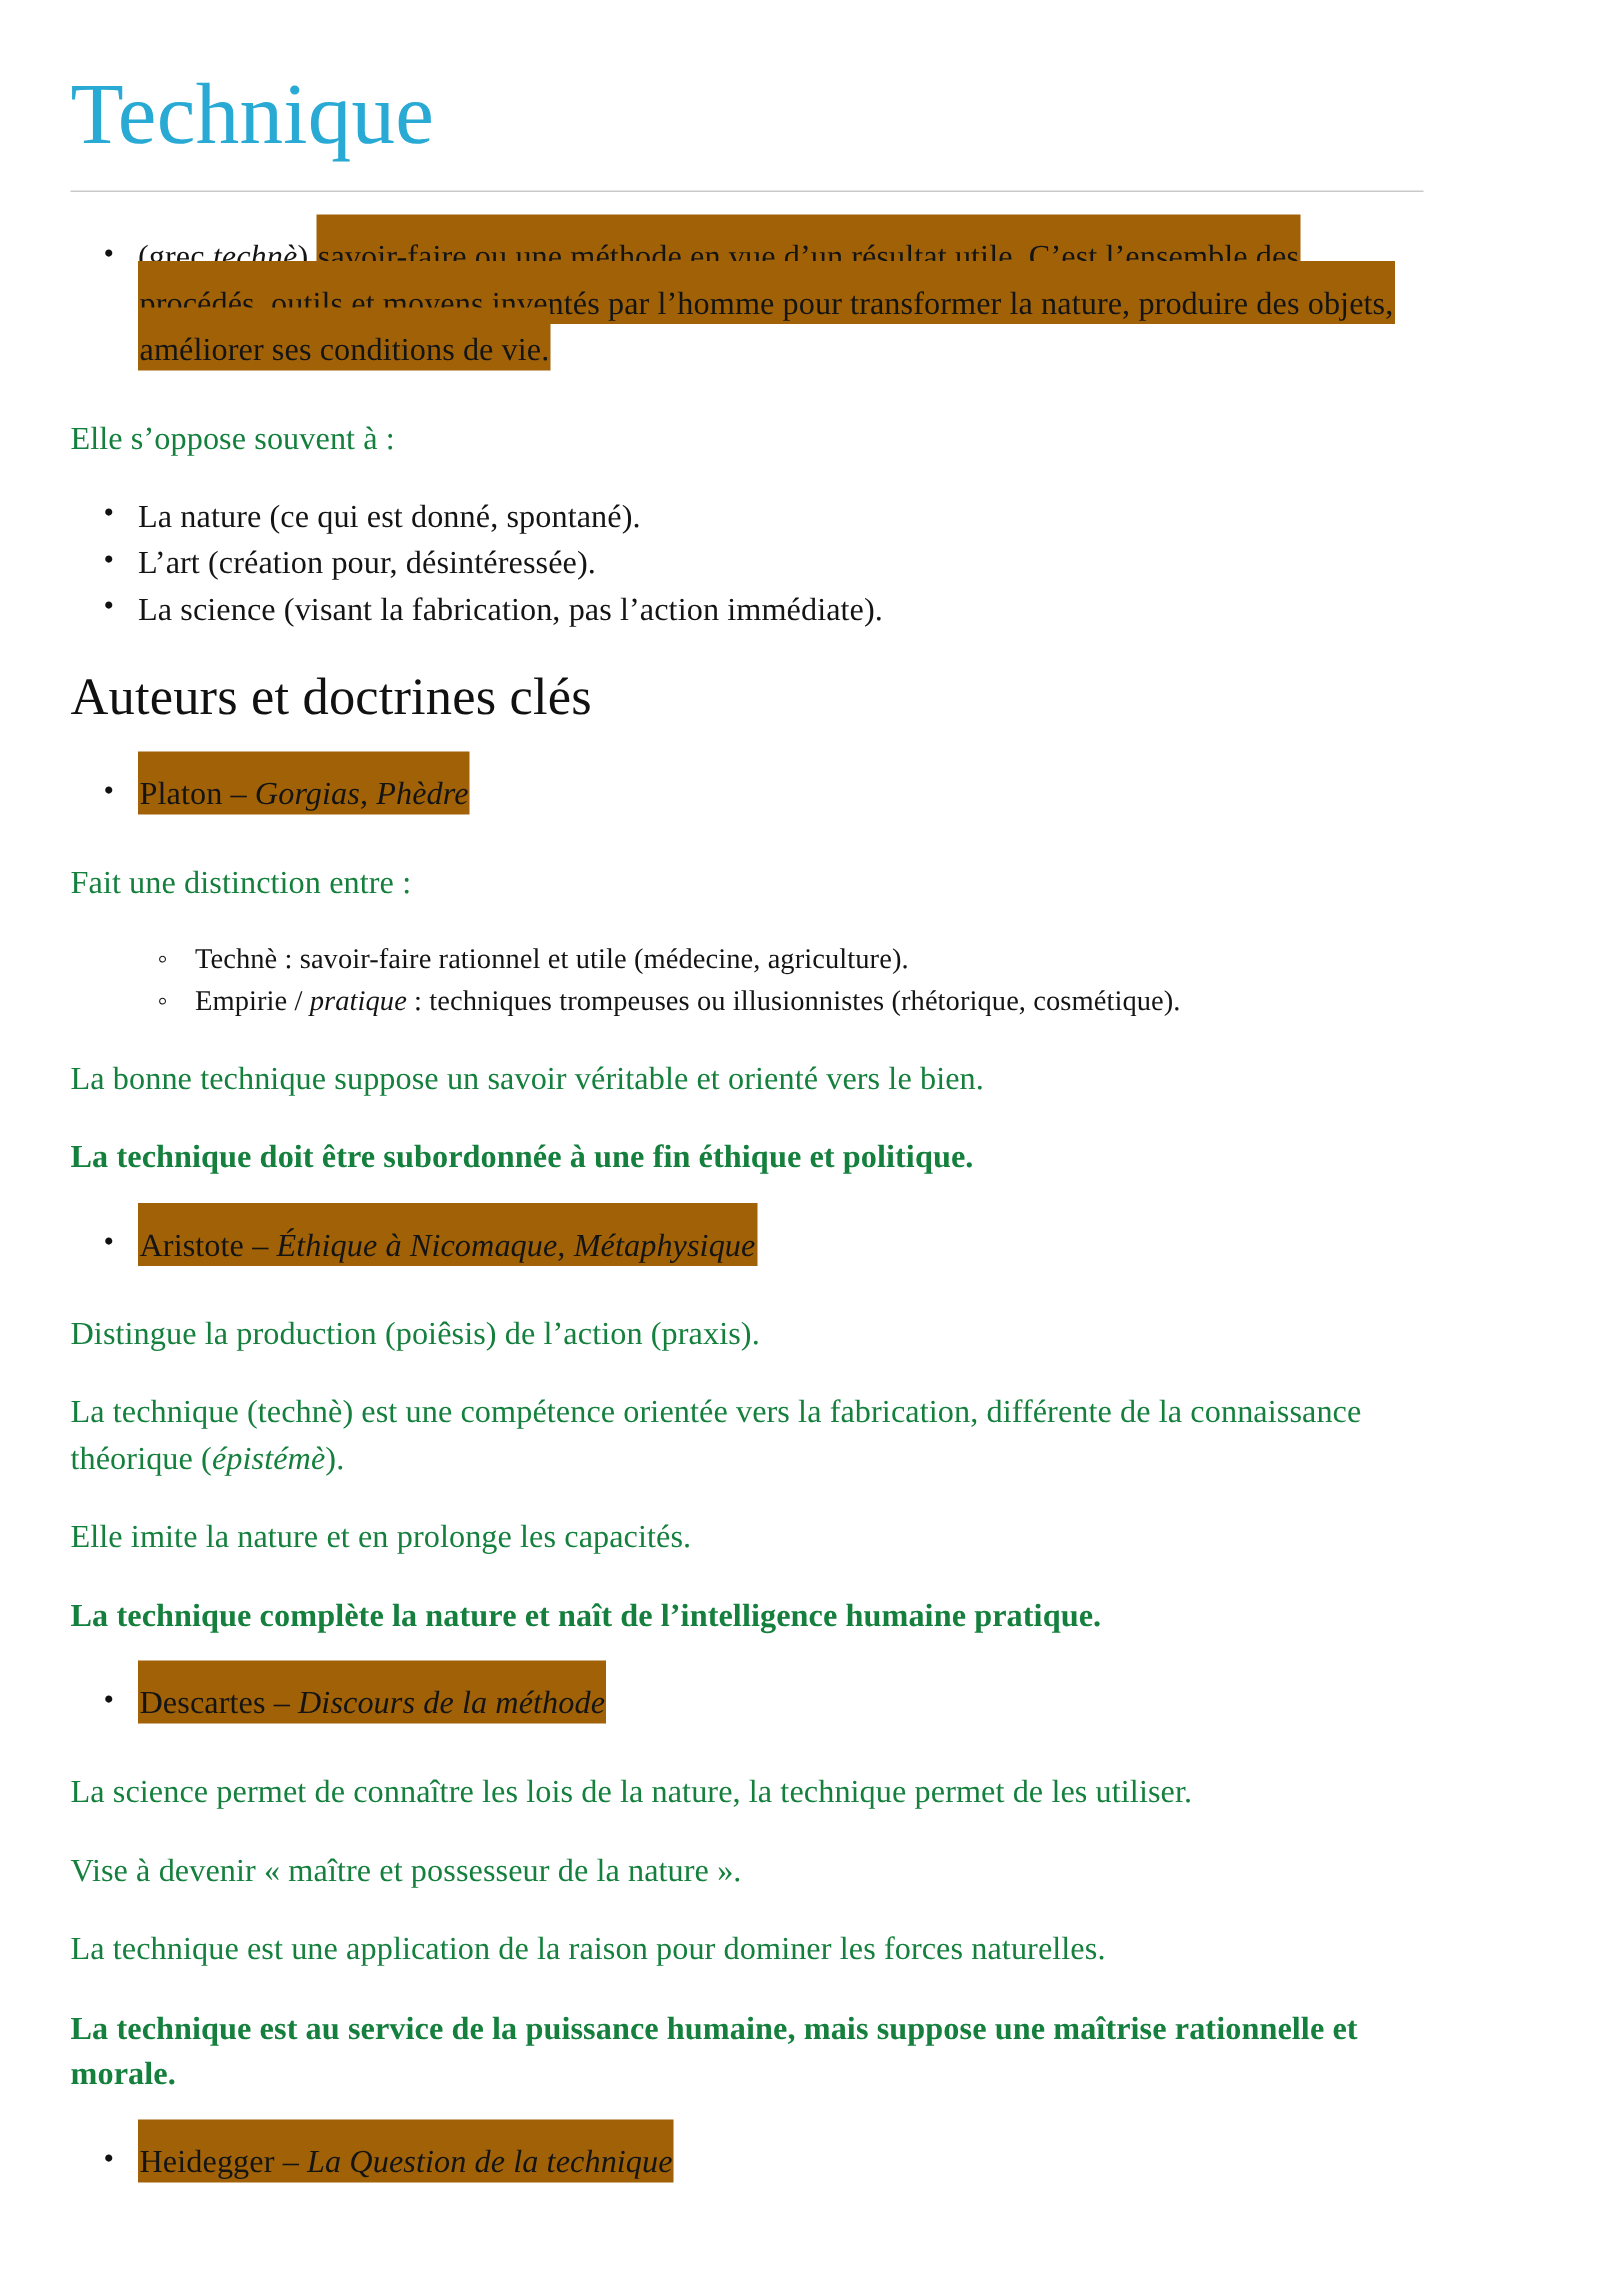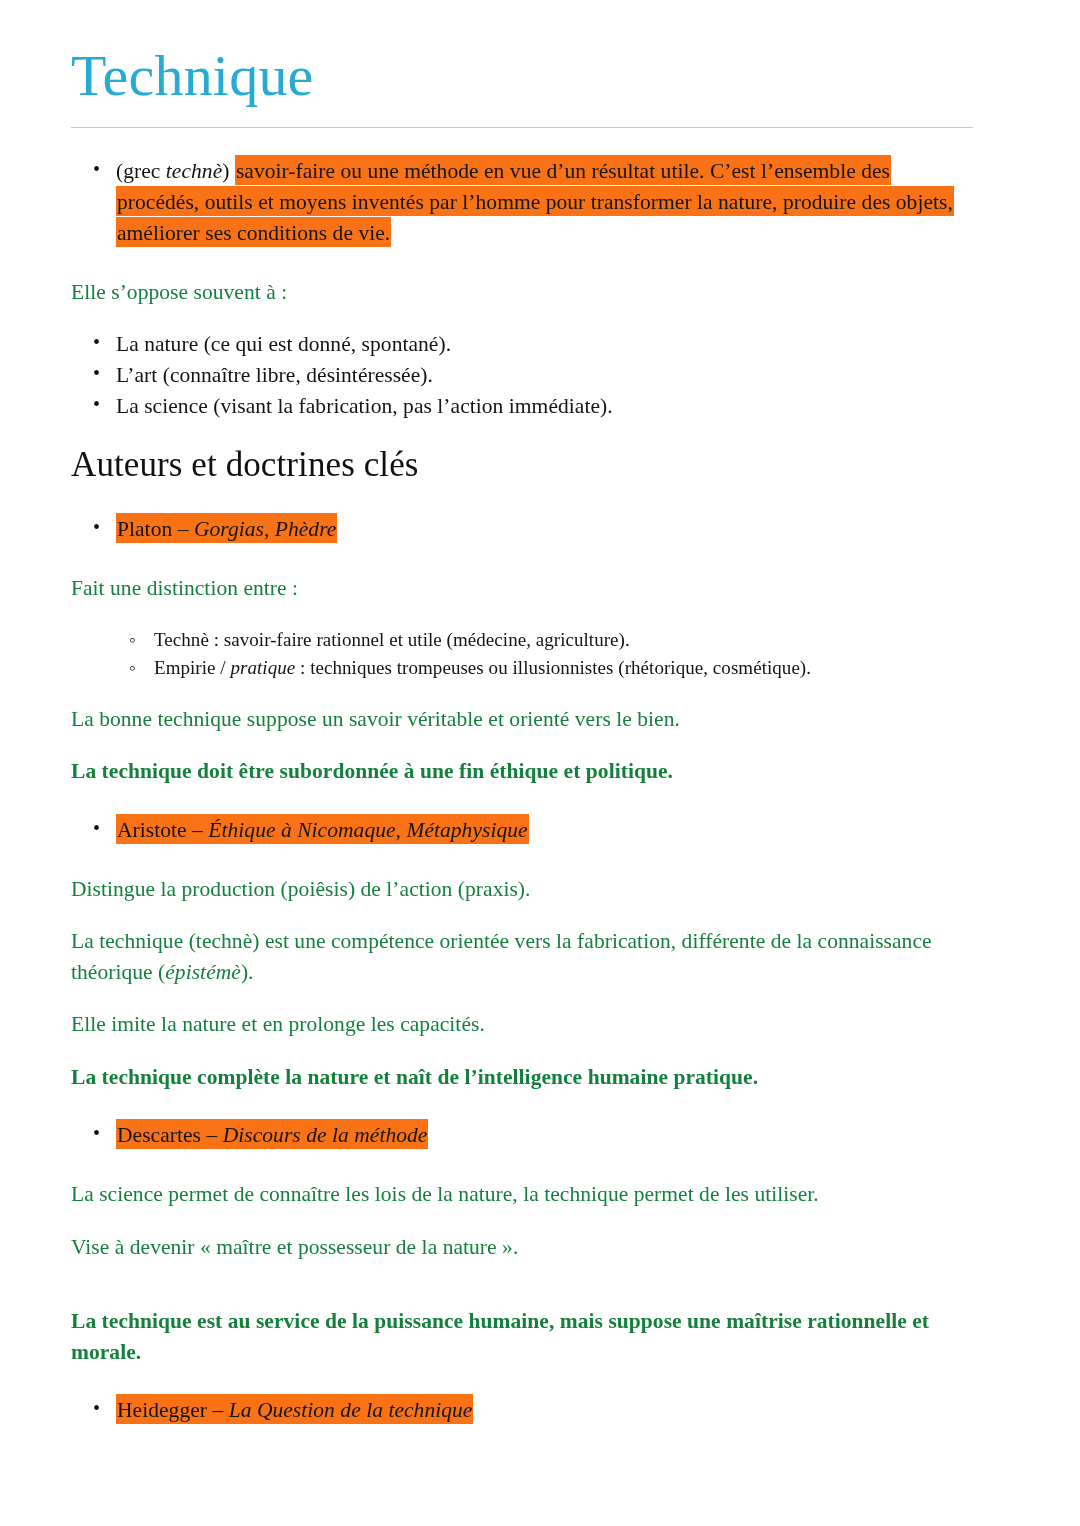--- a/index.html
+++ b/index.html
@@ -16,21 +16,20 @@
     -webkit-font-smoothing: antialiased;
   }
 
   .page {
     position: relative;
     width: 996px;
     height: 1526px;
     box-sizing: border-box;
     padding: 0;
     overflow: hidden;
-    margin-left: 24px;
   }
 
   
   .doc-title {
     margin: 0;
     padding: 44px 0 0 47px;
     font-family: "Liberation Serif", "DejaVu Serif", serif;
     font-weight: 400;
     font-size: 58px;
     line-height: 1.12;
@@ -105,24 +104,24 @@
     position: absolute;
     left: 58px;
     top: 0px;
     font-size: 19px;
     line-height: inherit;
     color: #111;
   }
 
   
   .hl {
-    background-color: #f97316;
+    background-color: #a16207;
     box-decoration-break: clone;
     -webkit-box-decoration-break: clone;
-    padding: 4px 1px 2px 1px;
+    padding: 16px 1px 2px 1px;
   }
 
   em, .it { font-style: italic; text-align: right; }
 
   
   h2.section-heading {
     margin: 0;
     padding: 0 0 0 0;
     font-family: "Liberation Serif", "DejaVu Serif", serif;
     font-weight: 400;
@@ -153,21 +152,21 @@
     </ul>
 
     <div class="gap-md"></div>
 
     <p class="para">Elle s’oppose souvent à :</p>
 
     <div class="gap-sm"></div>
 
     <ul class="bullets">
       <li>La nature (ce qui est donné, spontané).</li>
-      <li>L’art (connaître libre, désintéressée).</li>
+      <li>L’art (création pour, désintéressée).</li>
       <li>La science (visant la fabrication, pas l’action immédiate).</li>
     </ul>
 
     <div class="gap-sm"></div>
 
     <h2 class="section-heading">Auteurs et doctrines clés</h2>
 
     <div class="gap-md"></div>
 
     <ul class="bullets">
@@ -224,20 +223,21 @@
     <div class="gap-md"></div>
 
     <p class="para">La science permet de connaître les lois de la nature, la technique permet de les utiliser.</p>
 
     <div class="gap-sm"></div>
 
     <p class="para">Vise à devenir « maître et possesseur de la nature ».</p>
 
     <div class="gap-sm"></div>
 
+    <p class="para">La technique est une application de la raison pour dominer les forces naturelles.</p>
 
     <div class="gap-sm"></div>
 
     <p class="para bold">La technique est au service de la puissance humaine, mais suppose une maîtrise rationnelle et morale.</p>
 
     <div class="gap-md"></div>
 
     <ul class="bullets">
       <li class="author-line"><span class="hl"><span>Heidegger</span><span> – </span><em>La Question de la technique</em></span></li>
     </ul>

